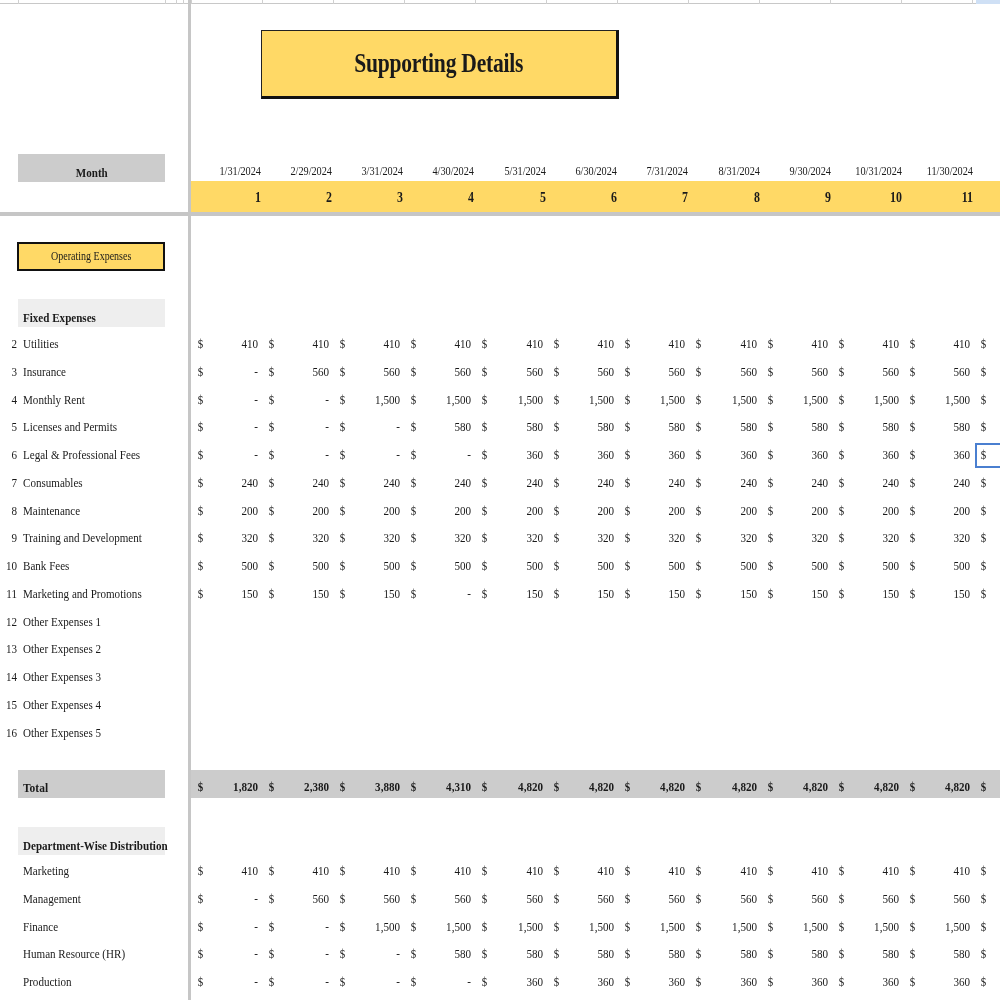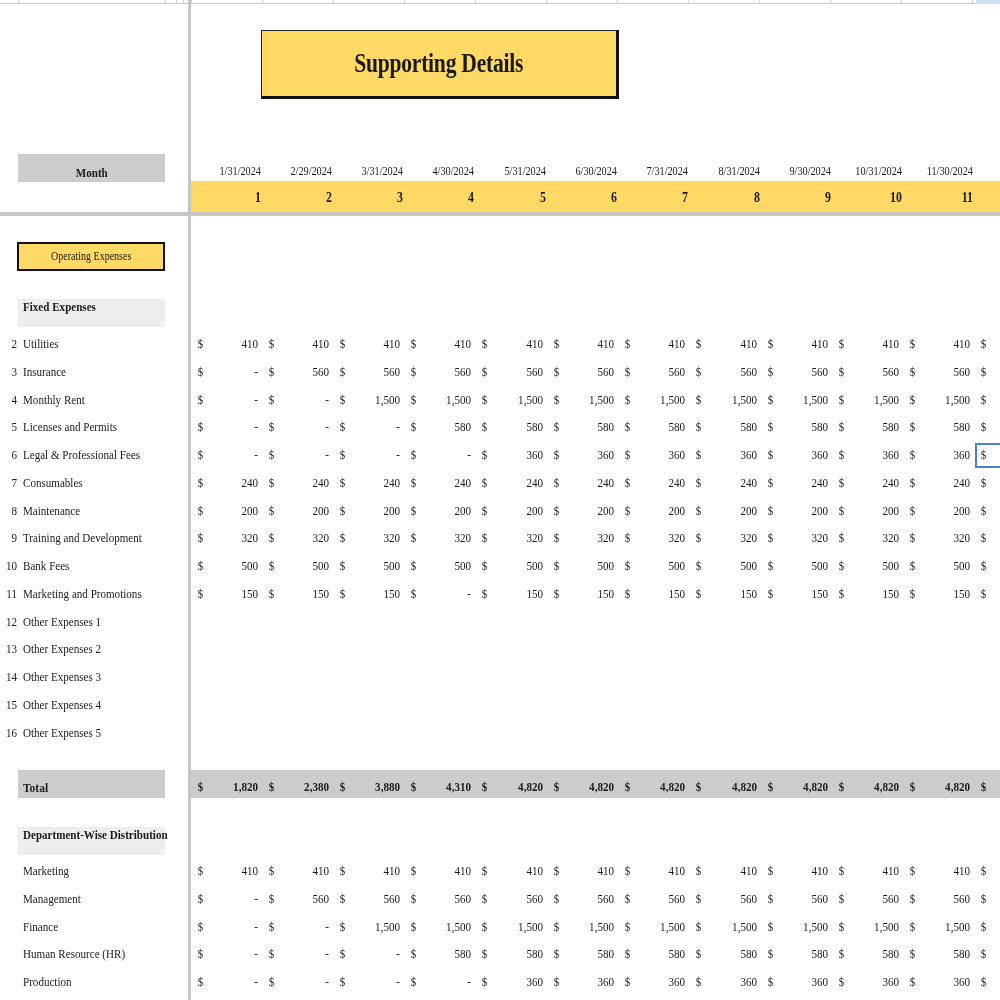--- a/index.html
+++ b/index.html
@@ -25,21 +25,21 @@
   .index-band { position: absolute; left: 191px; top: 181px; width: 809px; height: 31px; background: #FFD966; }
 
   .date { position: absolute; top: 164px; font-size: 12.5px; transform: scaleX(0.82); transform-origin: right center; text-align: right; width: 70px; }
   .idx { position: absolute; top: 190px; font-size: 14px; font-weight: bold; text-align: right; width: 40px; transform: scaleX(0.85); transform-origin: right center; }
 
   .opex-box { position: absolute; left: 17px; top: 242px; width: 148px; height: 29px; background: #FFD966;
     border: 2px solid #111; display: flex; align-items: center; justify-content: center; }
   .opex-box span { font-size: 12.5px; transform: scaleX(0.8); display: inline-block; white-space: nowrap; }
 
   .section-head { position: absolute; left: 18px; width: 147px; height: 28px; background: #eeeeee;
-    display: flex; align-items: flex-start; padding-left: 5px; padding-bottom: 1px; }
+    display: flex; align-items: flex-end; padding-left: 5px; padding-bottom: 1px; }
   .section-head span { font-weight: bold; font-size: 13.5px; transform: scaleX(0.82); transform-origin: left center; display: inline-block; white-space: nowrap; }
 
   .row-num { position: absolute; left: 0; width: 17px; text-align: right; font-size: 13.5px; transform: scaleX(0.82); transform-origin: right center; }
   .row-label { position: absolute; left: 23px; font-size: 13.5px; white-space: nowrap; transform: scaleX(0.82); transform-origin: left center; }
 
   .total-band { position: absolute; left: 18px; top: 770px; width: 147px; height: 28px; background: #cccccc;
     display: flex; align-items: flex-end; padding-left: 5px; padding-bottom: 2px; }
   .total-band span { font-weight: bold; font-size: 13.5px; transform: scaleX(0.85); transform-origin: left center; display: inline-block; }
   .total-band-right { position: absolute; left: 191px; top: 770px; width: 809px; height: 28px; background: #cccccc; }
 

